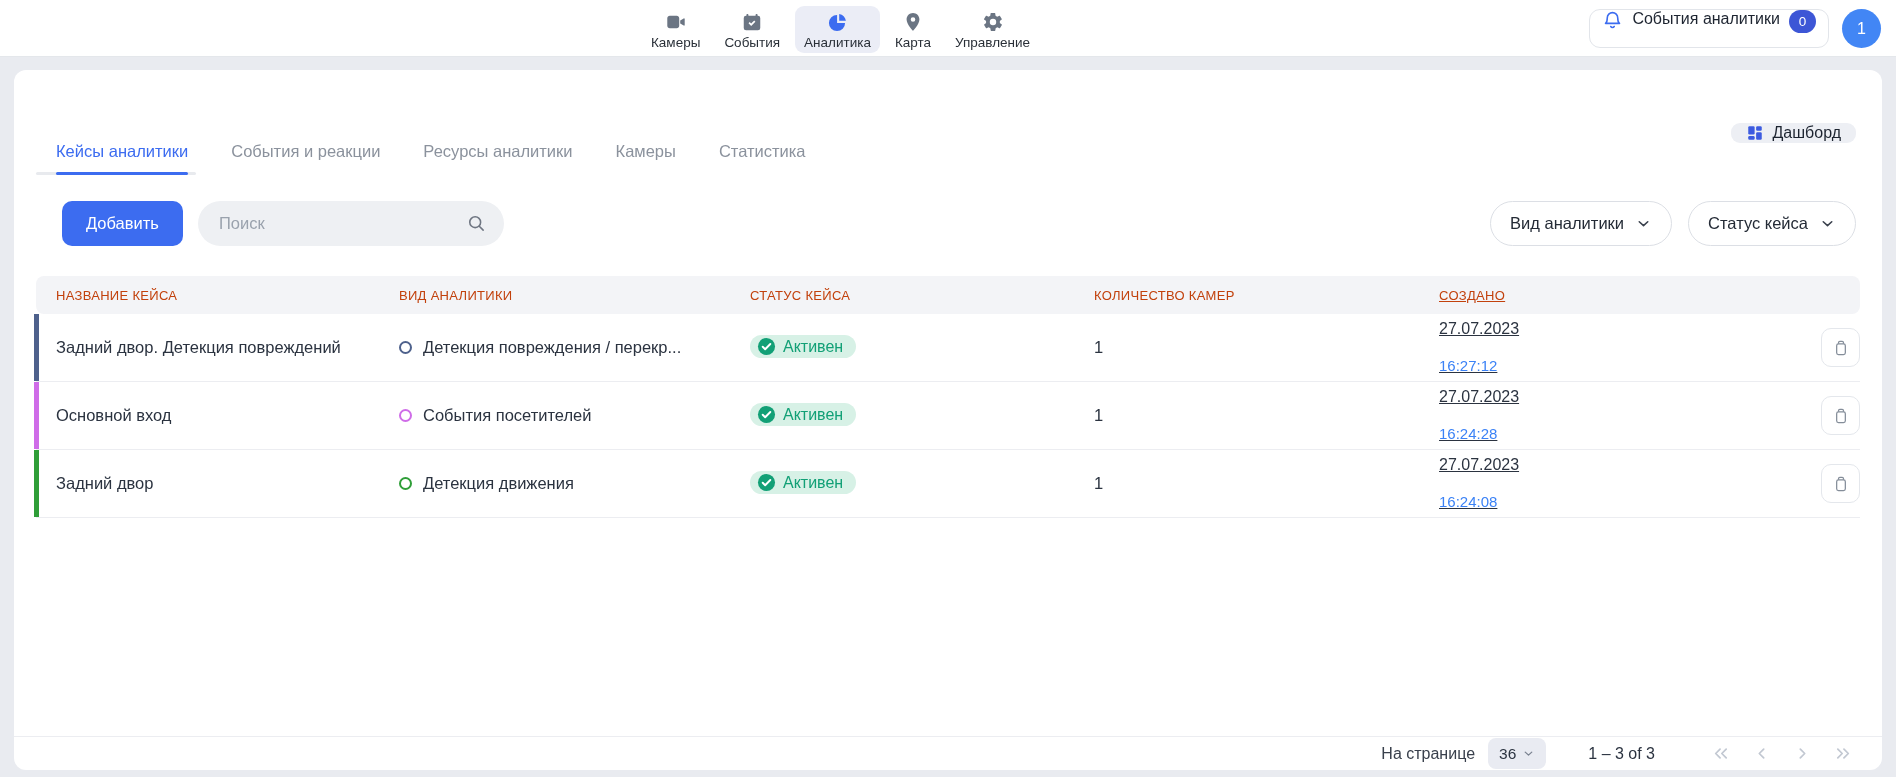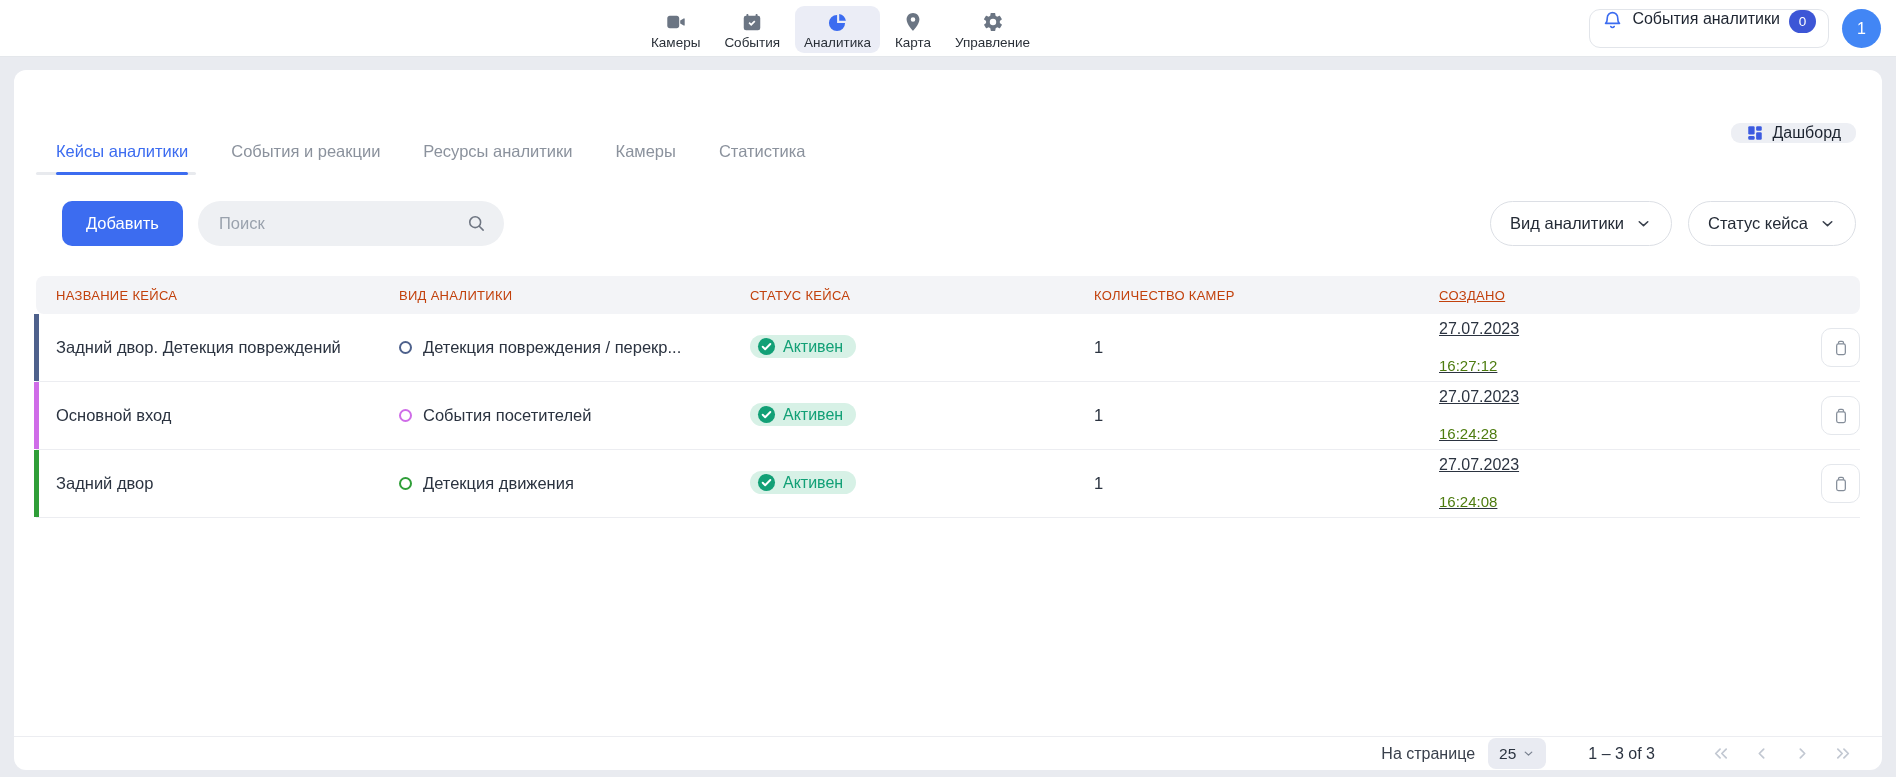--- a/index.html
+++ b/index.html
@@ -45,21 +45,21 @@
   .c-type { width:351px; display:flex; align-items:center; }
   .c-status { width:344px; }
   .c-cameras { width:345px; }
   .c-created { flex:1;text-decoration:underline; }
   .c-actions { width:70px; display:flex; justify-content:flex-end; }
   .trow { display:flex; align-items:center; height:68px; border-bottom:1px solid #ecedf1; position:relative; font-size:16.5px; color:#2b3340; cursor:pointer; }
   .accent { position:absolute; left:-2px; top:0; bottom:0; width:5px; }
   .type-dot { width:13px; height:13px; border:2.5px solid #888; border-radius:50%; margin-right:11px; flex:none; }
   .status-pill { display:inline-flex; align-items:center; gap:7px; height:23px; padding:0 13px 0 7px; background:#d7f1e6; border-radius:16px; color:#12a076; font-size:16px; }
   .date-line { font-size:16px; color:#2b3340; line-height:1.25; }
-  .time-line { font-size:15px; color:#4d7c0f; line-height:1.25; margin-top:18px; }
+  .time-line { font-size:15px; color:#3b82f6; line-height:1.25; margin-top:18px; }
   .trash-btn { width:39px; height:39px; border:1px solid #e4e7ec; border-radius:10px; background:#fff; display:flex; align-items:center; justify-content:center; cursor:pointer; }
 
   
   .pagination { position:absolute; left:0; right:0; bottom:0; height:34px; border-top:1px solid #ecedf1; display:flex; align-items:center; justify-content:flex-end; padding:0 28px; font-size:16px; color:#39404c; border-radius:0 0 12px 12px; }
   .pp-select { margin-left:13px; height:31px; padding:0 11px; background:#e9ebf2; border:none; border-radius:8px; display:flex; align-items:center; gap:6px; font-size:15.5px; color:#2b3340; cursor:pointer; font-family:inherit; }
   .range { margin-left:42px; color:#2b3340; }
   .arrows { margin-left:55px; display:flex; align-items:center; gap:20px; }
   .pager-btn { background:none; border:none; padding:0; display:flex; cursor:pointer; }
 </style>
 </head>
@@ -286,21 +286,21 @@
                 <rect x="6.8" y="7" width="10.4" height="13" rx="2.2"></rect>
               </svg>
           </button>
         </div>
       </div>
     </div>
 
     <div class="pagination">
       <span>На странице</span>
       <button class="pp-select">
-        <span>25</span>
+        <span>36</span>
         <span style="display:flex;">
           <svg width="13" height="13" viewBox="0 0 24 24" fill="none" stroke="#7a8290" stroke-width="2.4" stroke-linecap="round" stroke-linejoin="round">
               <path d="M6 9.5l6 5.5 6-5.5"></path>
             </svg>
         </span>
       </button>
       <span class="range">1 – 3 of 3</span>
       <div class="arrows">
         <button class="pager-btn">
           <svg width="21" height="21" viewBox="0 0 24 24" fill="none" stroke="#c2c8d2" stroke-width="2" stroke-linecap="round" stroke-linejoin="round">

